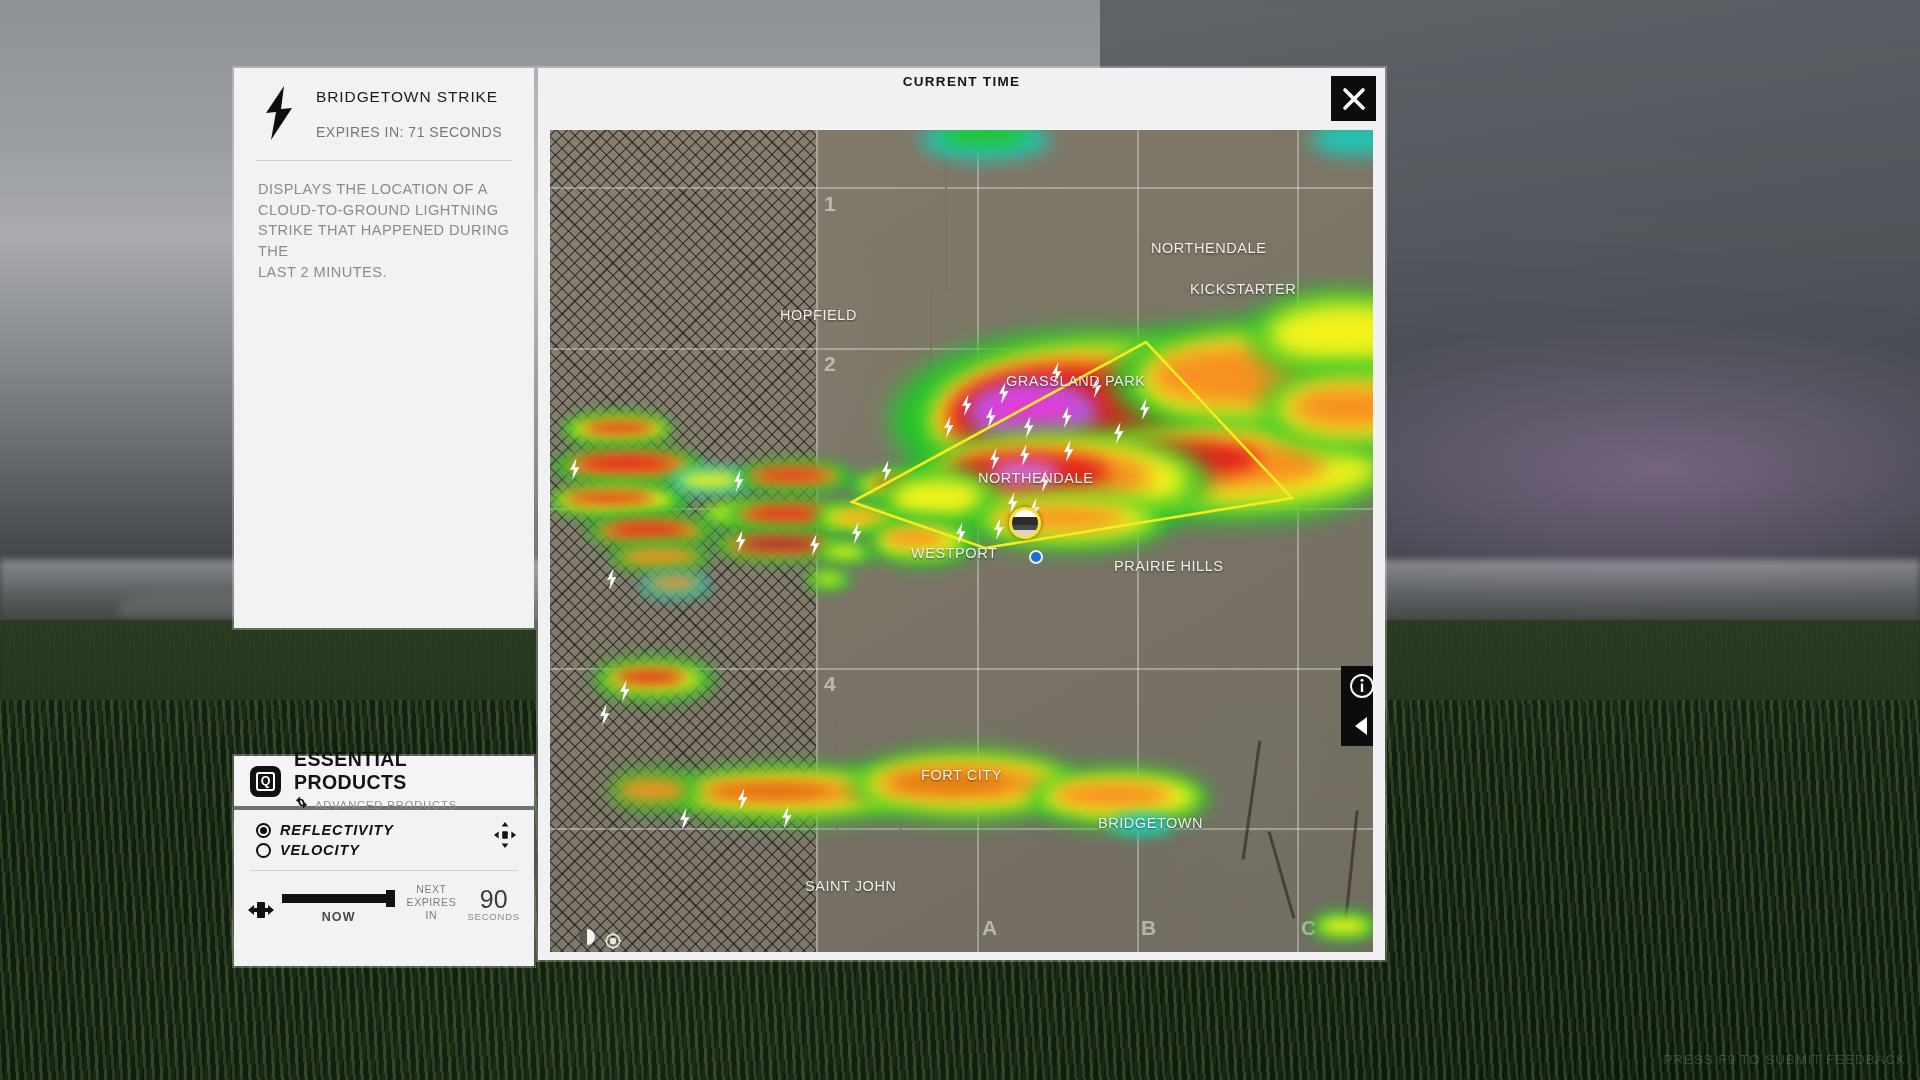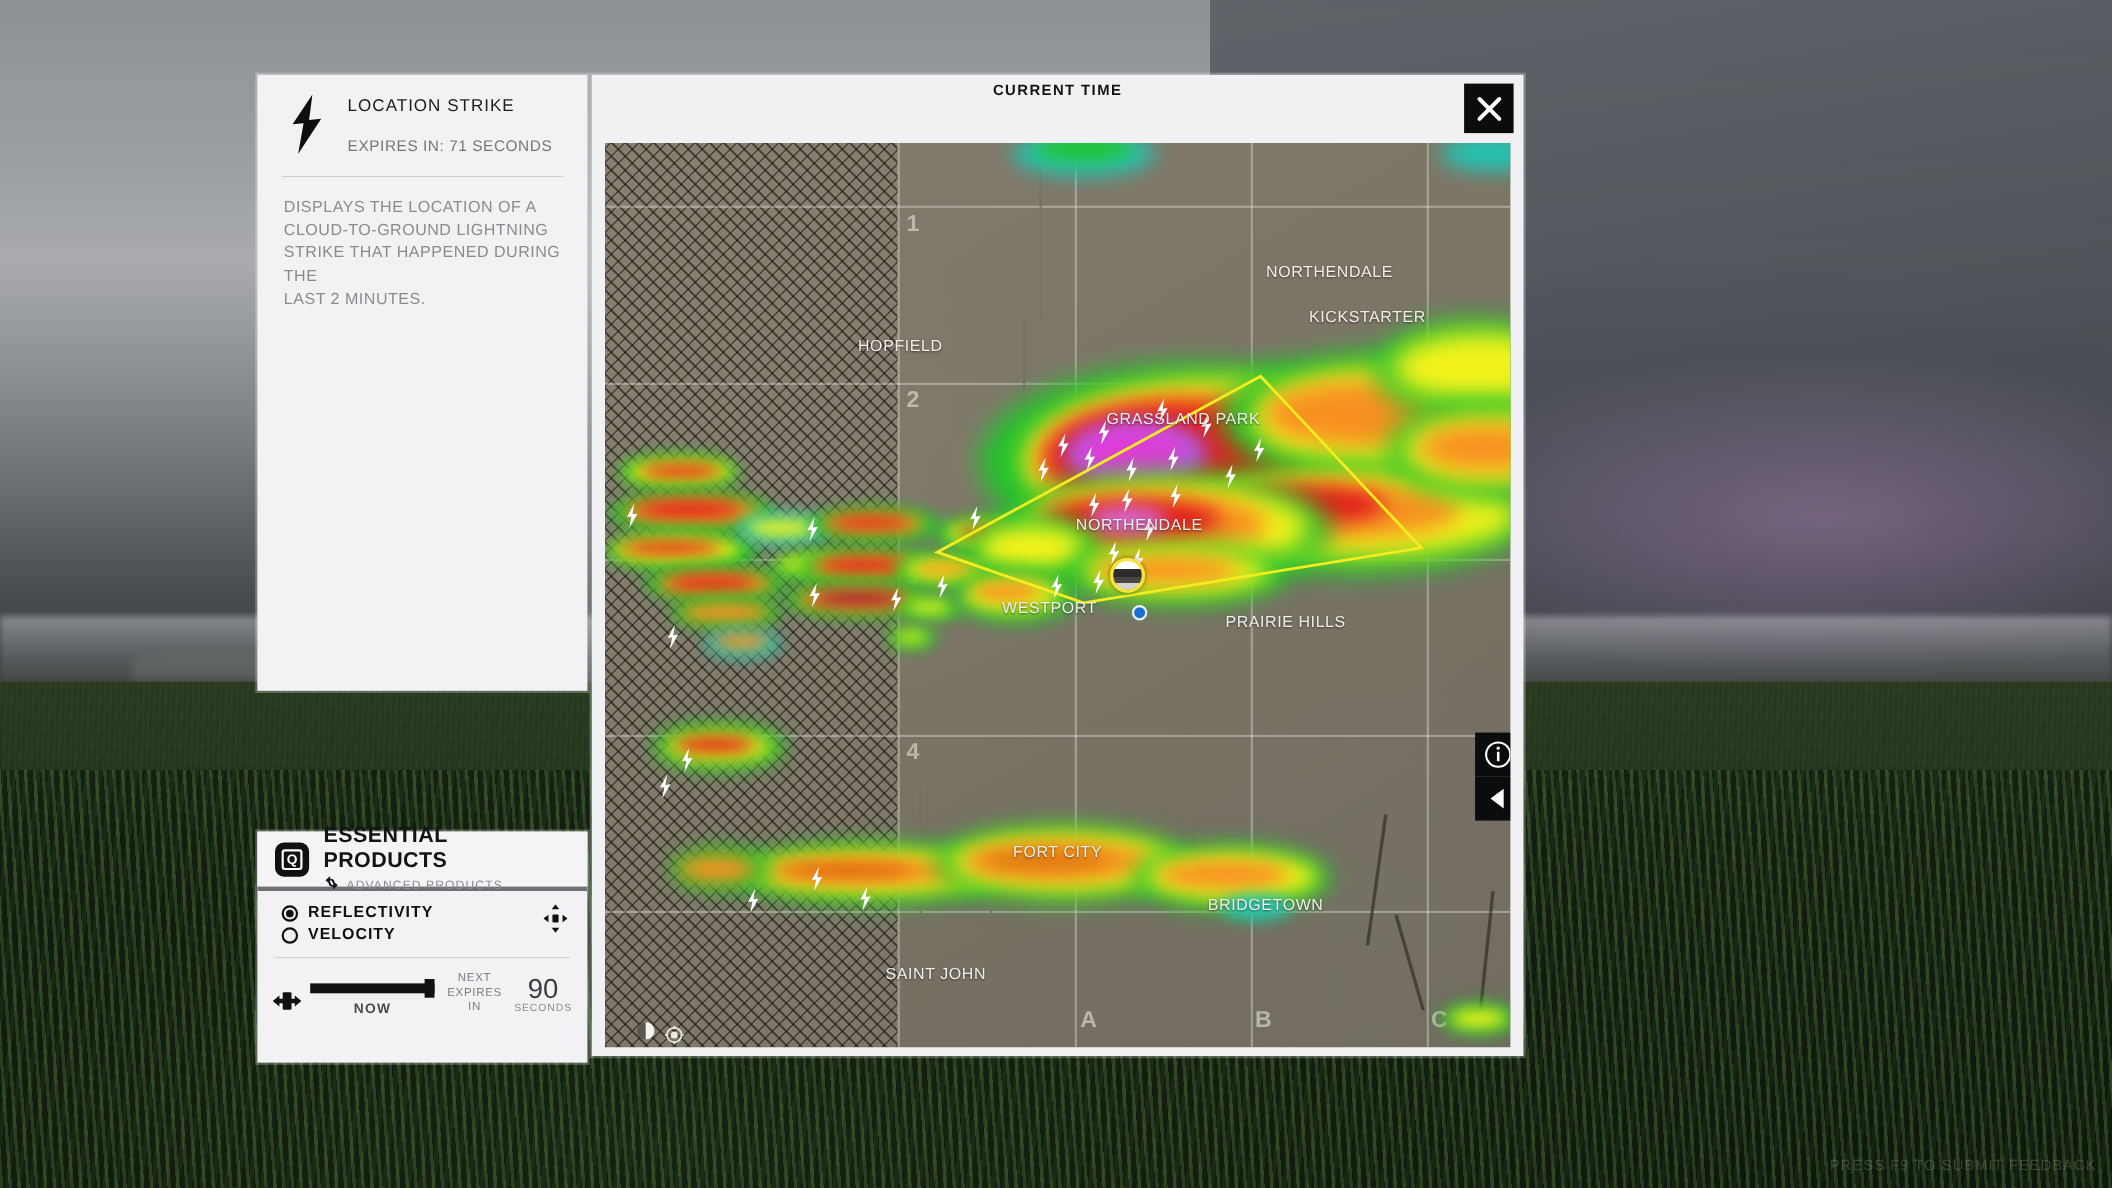--- a/index.html
+++ b/index.html
@@ -94,21 +94,21 @@
     width: 19px; height: 19px; border: 2.4px solid #fff; border-radius: 3px;
     display: flex; align-items: center; justify-content: center;
     font-size: 12.5px; font-weight: 700; color: #fff; line-height: 1;
   }
   #products-titles { display: flex; flex-direction: column; gap: 1px; }
   #products-title { font-size: 19.5px; font-weight: 700; letter-spacing: .4px; color: #131315; }
   #products-sub-row { display: flex; align-items: center; gap: 6px; }
   #products-sub { font-size: 11px; letter-spacing: 1px; color: #8d8d92; }
 
   #products-body { padding: 10px 0 0 0; }
-  .radio-row { display: flex; align-items: center; gap: 9px; padding: 2px 0 2px 22px; }
+  .radio-row { display: flex; align-items: center; gap: 9px; padding: 2px 0 2px 22px; font-style: italic; }
   .radio { width: 15px; height: 15px; border-radius: 50%; border: 2.6px solid #111; flex: 0 0 15px; position: relative; }
   .radio.on::after {
     content: ""; position: absolute; inset: 2px; border-radius: 50%; background: #111;
   }
   .radio-label { font-size: 14.5px; font-weight: 700; letter-spacing: .9px; color: #111; }
   #dpad { position: absolute; right: 18px; top: 66px; width: 22px; height: 26px; }
   #products-rule { height: 1px; background: #d2d2d5; margin: 10px 16px 0 16px; }
 
   #timeline-row { display: flex; align-items: flex-end; padding: 12px 14px 0 14px; gap: 8px; }
   #tl-left-arrow { width: 26px; height: 24px; flex: 0 0 26px; margin-bottom: 2px;}
@@ -216,21 +216,21 @@
 <div id="inspector" class="panel">
 
   <div id="inspector-body">
     <div id="strike-block">
       <span id="strike-icon">
         <svg width="34" height="54" viewBox="0 0 34 54">
             <path d="M22 0 L4 27 L14 26 L9 54 L30 22 L19 23 Z" fill="#0e0e10"></path>
           </svg>
       </span>
       <div id="strike-texts">
-        <div id="strike-name">LOCATION STRIKE</div>
+        <div id="strike-name">BRIDGETOWN STRIKE</div>
         <div id="strike-expiry">EXPIRES IN: 71 SECONDS</div>
       </div>
     </div>
     <div id="inspector-rule"></div>
     <div id="strike-desc">DISPLAYS THE LOCATION OF A
 CLOUD-TO-GROUND LIGHTNING
 STRIKE THAT HAPPENED DURING THE
 LAST 2 MINUTES.</div>
   </div>
 </div>

